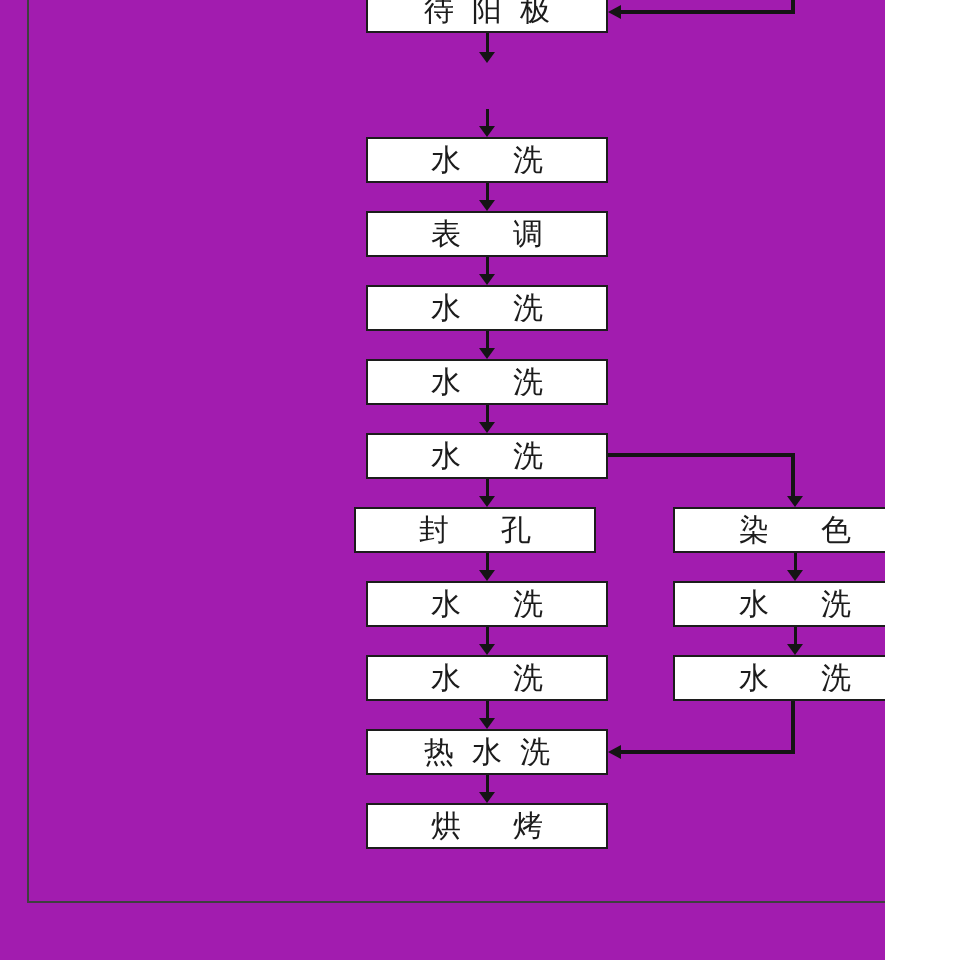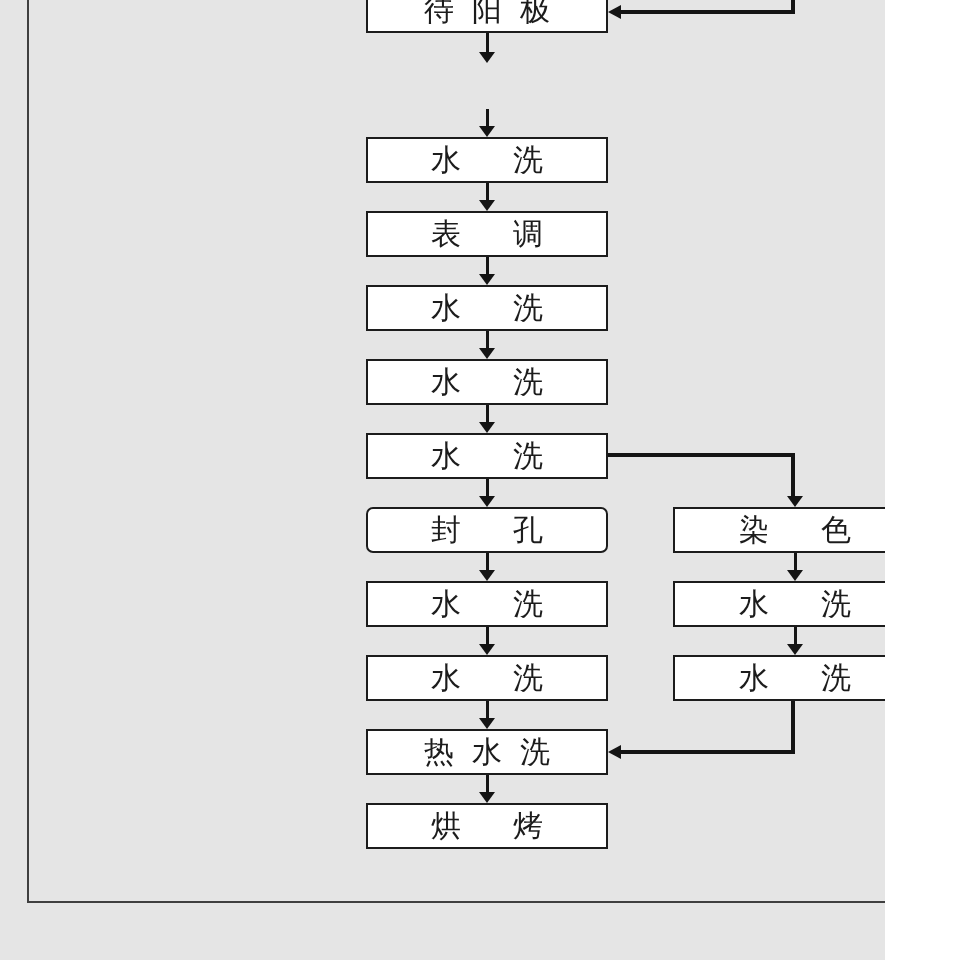--- a/index.html
+++ b/index.html
@@ -1,20 +1,20 @@
 <!DOCTYPE html>
 <html><head>
 <meta charset="utf-8">
 <style>
   html, body { margin: 0; padding: 0; }
   .canvas {
     position: relative;
     width: 885px;
     height: 960px;
-    background: #e5e5e5;
+    background: #a21caf;
     overflow: hidden;
     font-family: "DejaVu Sans", sans-serif;
   }
   .frame-line { position: absolute; background: #3f3f3f; }
   .box {
     position: absolute;
     width: 242px;
     height: 46px;
     box-sizing: border-box;
     background: #ffffff;
@@ -80,21 +80,21 @@
   </div>
   <div class="box" style="left:366px; top:285px;">
     <span class="box-label s2">水洗</span>
   </div>
   <div class="box" style="left:366px; top:359px;">
     <span class="box-label s2">水洗</span>
   </div>
   <div class="box" style="left:366px; top:433px;">
     <span class="box-label s2">水洗</span>
   </div>
-  <div class="box" style="left:366px; top:507px;border-radius:7px;">
+  <div class="box" style="left:354px; top:507px;">
     <span class="box-label s2">封孔</span>
   </div>
   <div class="box" style="left:366px; top:581px;">
     <span class="box-label s2">水洗</span>
   </div>
   <div class="box" style="left:366px; top:655px;">
     <span class="box-label s2">水洗</span>
   </div>
   <div class="box" style="left:366px; top:803px;">
     <span class="box-label s2">烘烤</span>

